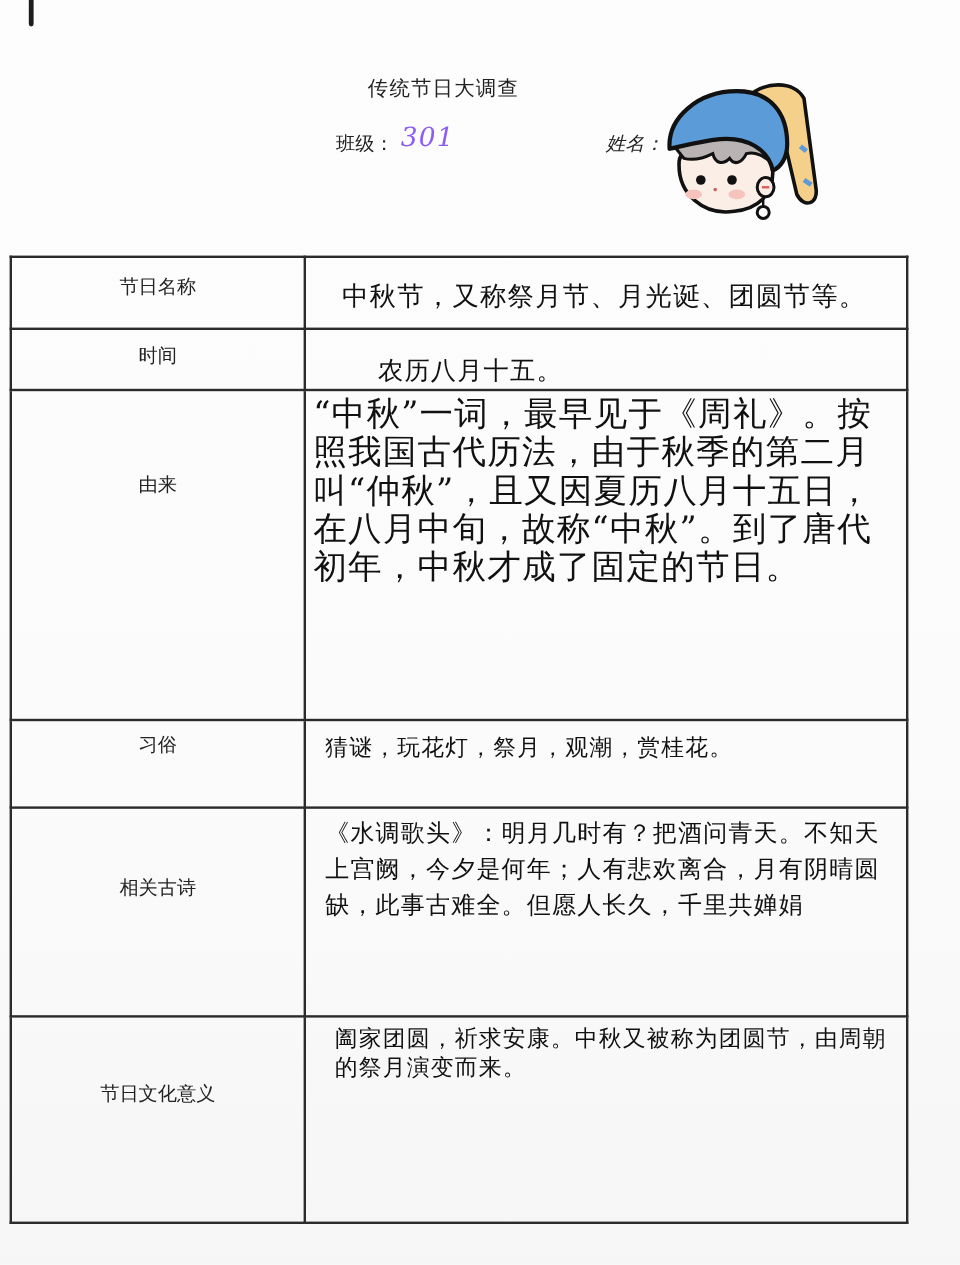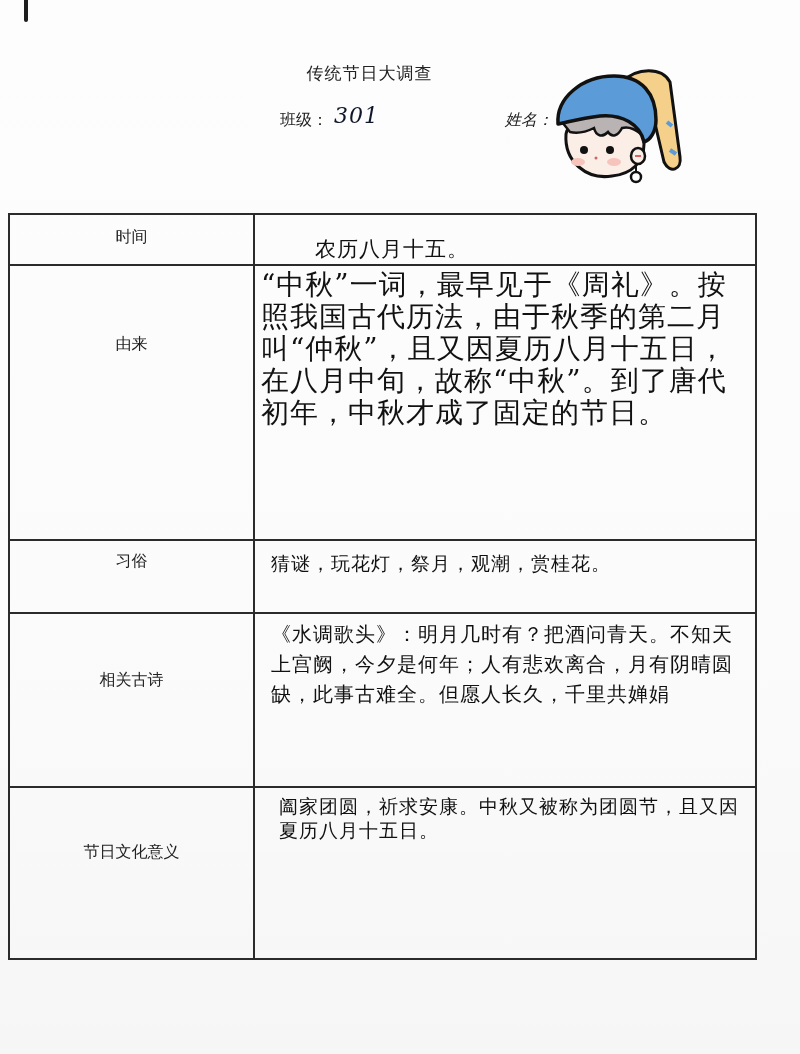--- a/index.html
+++ b/index.html
@@ -38,21 +38,21 @@
     .meta-label {
       position: absolute;
       font-size: 16px;
       color: #222;
     }
     .class-label { left: 280px; top: 110px; }
     .name-label { left: 505px; top: 110px; font-style: italic; }
     .handwrite {
       font-family: "DejaVu Serif", "Liberation Serif", serif;
       font-style: italic;
-      color: #0f172a;
+      color: #8b5cf6;
     }
     .class-value {
       position: absolute;
       left: 334px;
       top: 103px;
       font-size: 22px;
       letter-spacing: 1px;
     }
     .avatar {
       position: absolute;
@@ -146,20 +146,28 @@
     <ellipse cx="86" cy="94" rx="7" ry="8" fill="#fbeee6" stroke="#111" stroke-width="2.5"></ellipse>
     <path d="M83 94 L89 94" stroke="#e06060" stroke-width="2"></path>
 
     <line x1="84" y1="103" x2="84" y2="110" stroke="#111" stroke-width="2"></line>
     <circle cx="84" cy="115" r="5" fill="#fff" stroke="#111" stroke-width="2.5"></circle>
   </svg>
 </div>
 
 <table class="survey">
   <tbody>
+      <tr class="r1">
+    <td class="label-cell">
+      <span class="label-inner">节日名称</span>
+    </td>
+    <td class="value-cell">
+      <span class="value-inner">中秋节，又称祭月节、月光诞、团圆节等。</span>
+    </td>
+  </tr>
   <tr class="r2">
     <td class="label-cell">
       <span class="label-inner">时间</span>
     </td>
     <td class="value-cell">
       <span class="value-inner">农历八月十五。</span>
     </td>
   </tr>
   <tr class="r3">
     <td class="label-cell">
@@ -183,17 +191,17 @@
     </td>
     <td class="value-cell">
       <span class="value-inner">《水调歌头》：明月几时有？把酒问青天。不知天上宫阙，今夕是何年；人有悲欢离合，月有阴晴圆缺，此事古难全。但愿人长久，千里共婵娟</span>
     </td>
   </tr>
   <tr class="r6">
     <td class="label-cell">
       <span class="label-inner">节日文化意义</span>
     </td>
     <td class="value-cell">
-      <span class="value-inner">阖家团圆，祈求安康。中秋又被称为团圆节，且又因夏历八月十五日。</span>
+      <span class="value-inner">阖家团圆，祈求安康。中秋又被称为团圆节，由周朝的祭月演变而来。</span>
     </td>
   </tr>
 </tbody>
   </table>
 
 </body></html>

